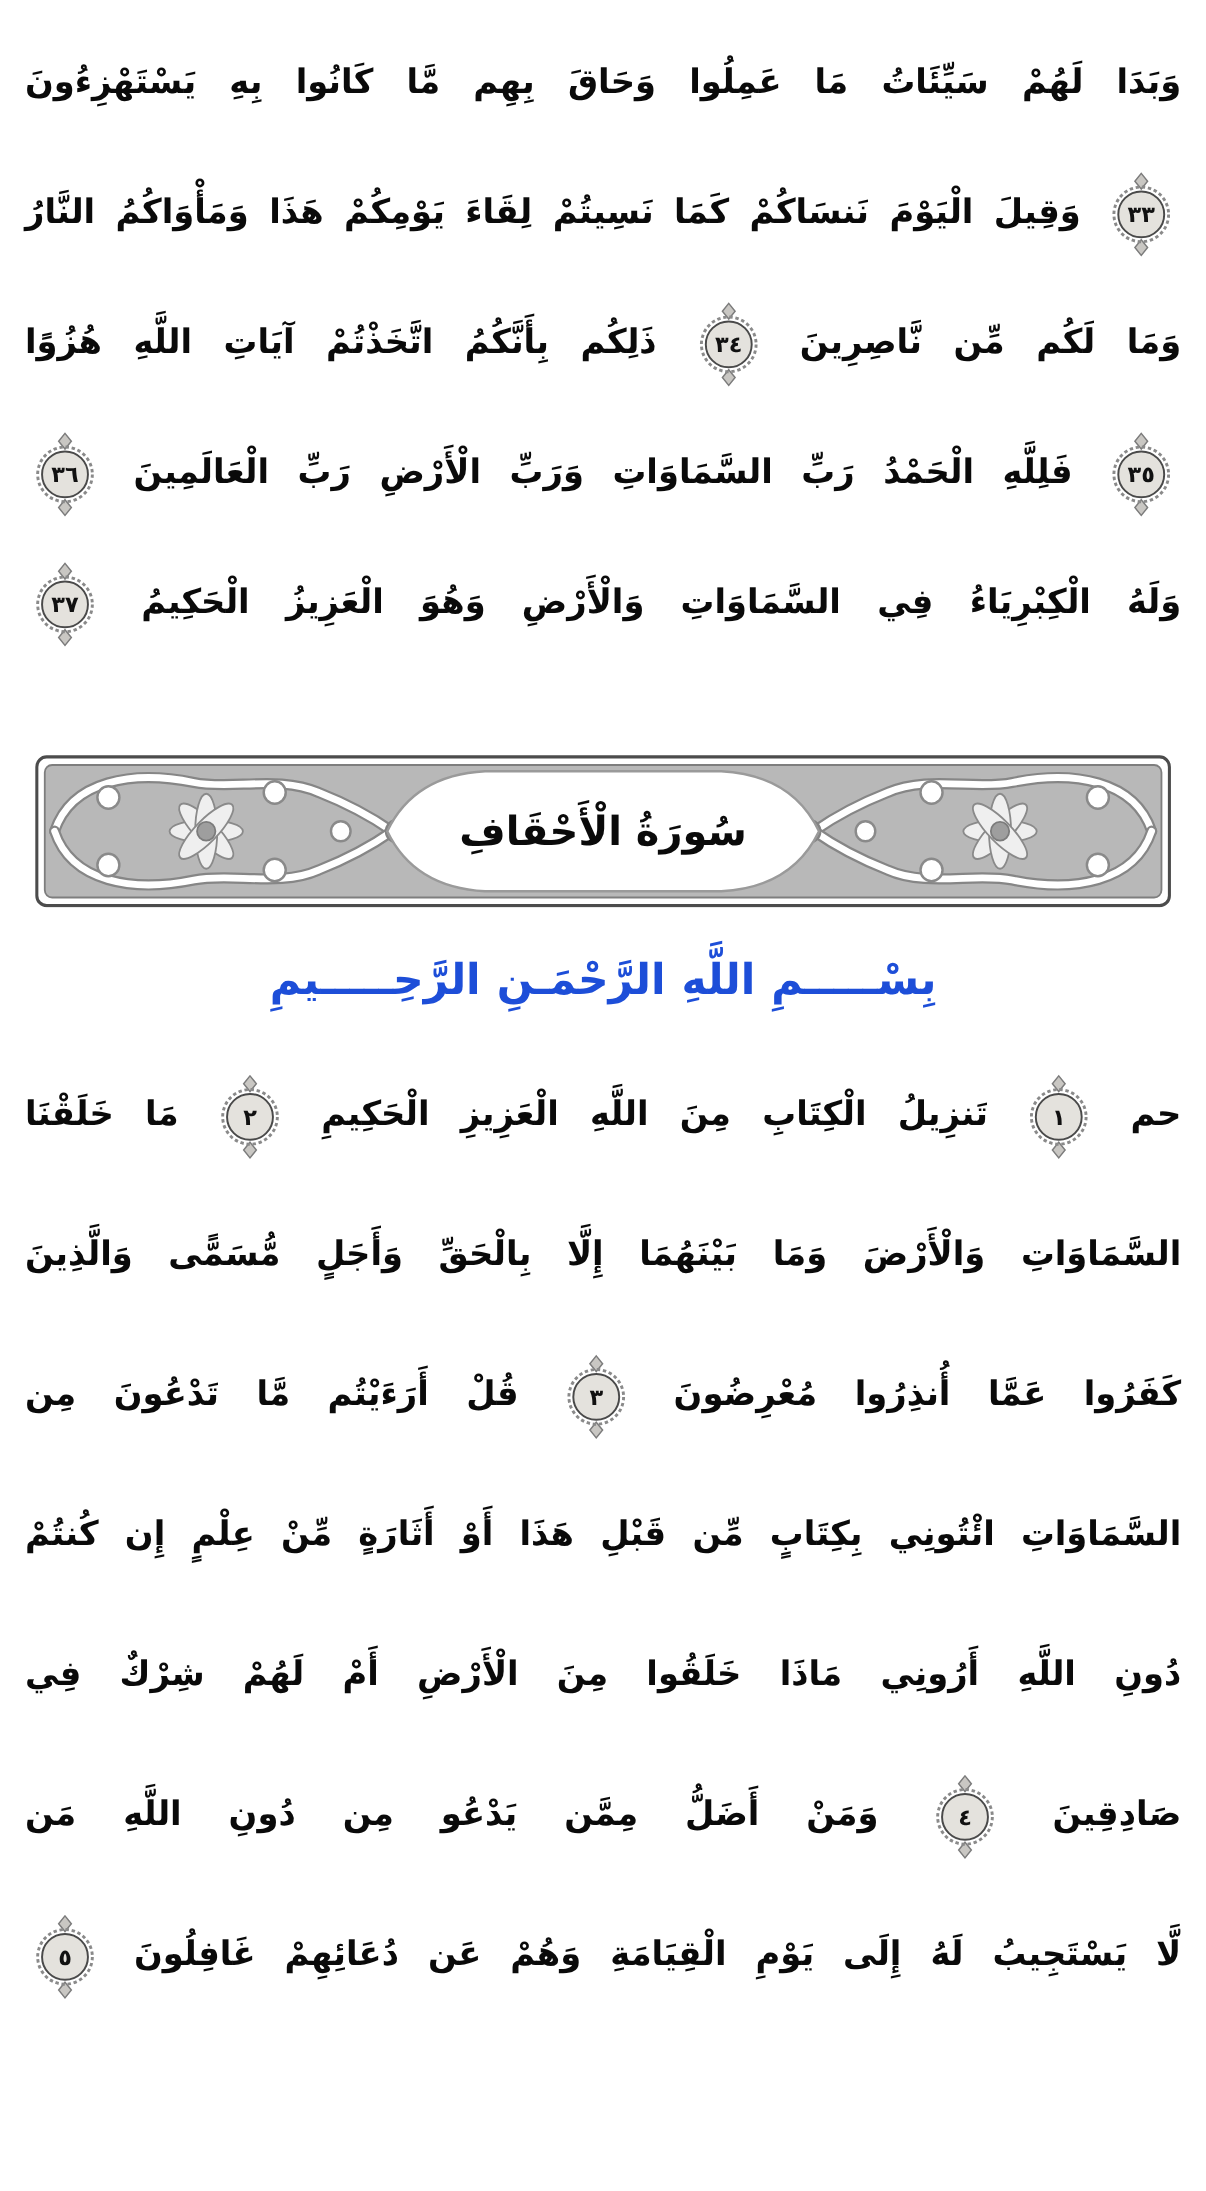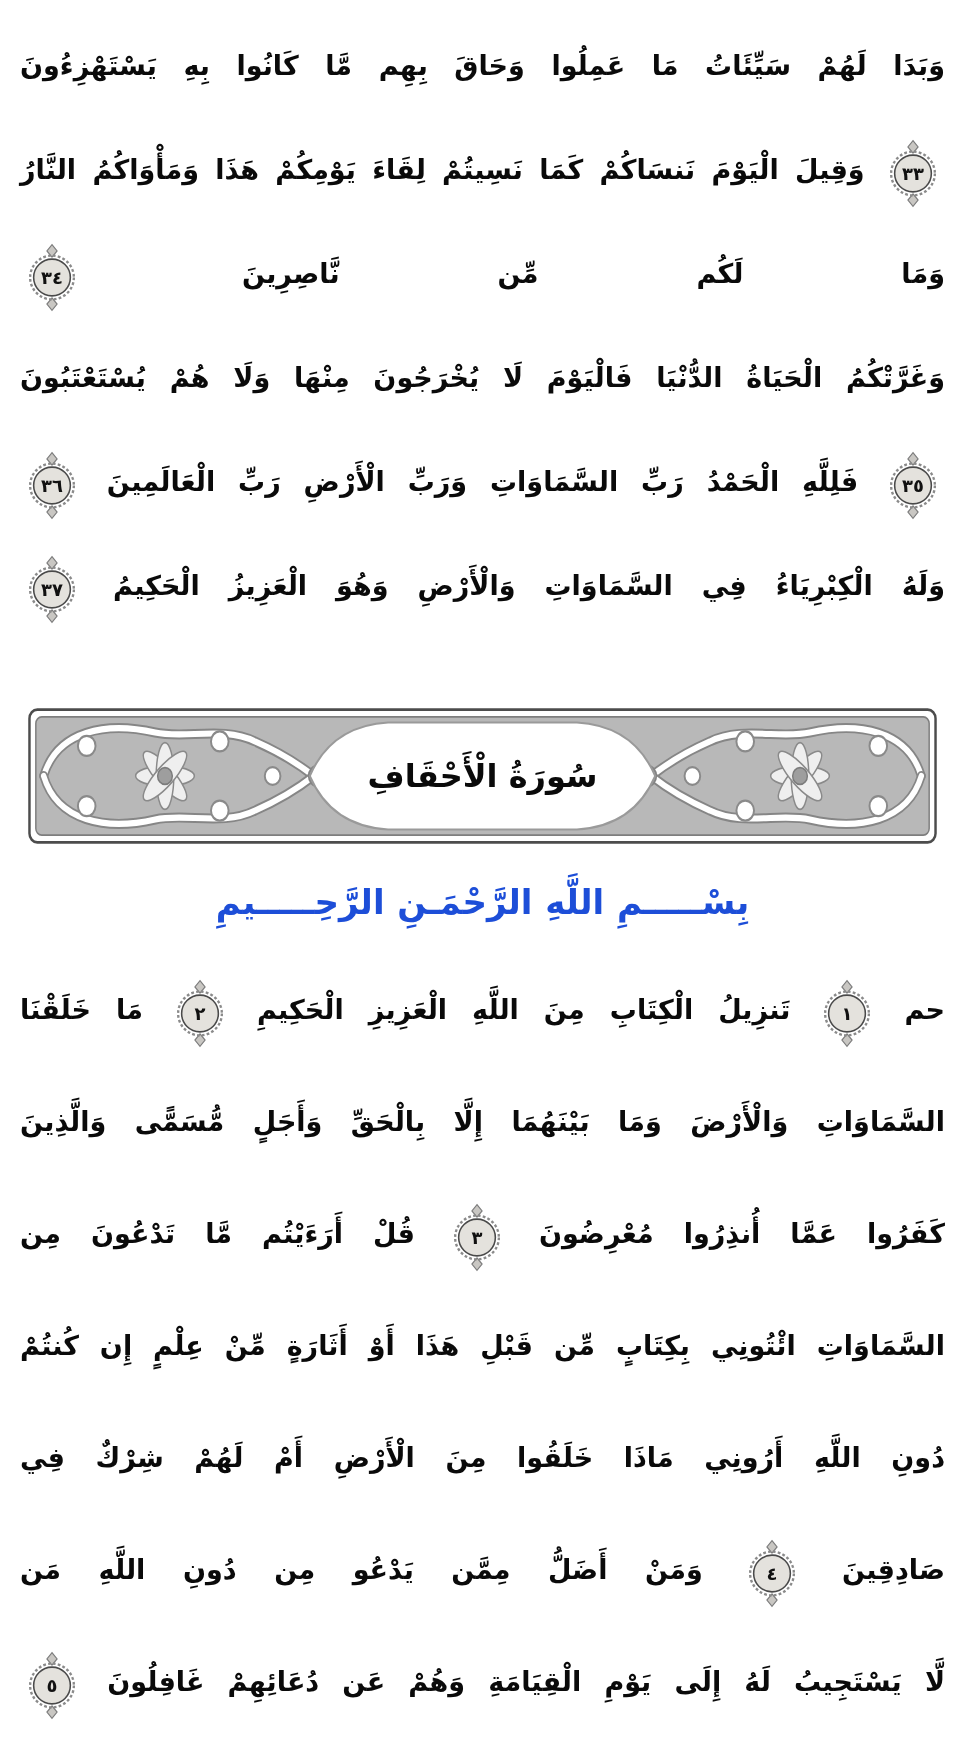--- a/index.html
+++ b/index.html
@@ -15,21 +15,21 @@
   .ayah-text{letter-spacing:0;}
   
   .ayah-marker{display:inline-block;margin:0 7px;vertical-align:middle;}
   .ayah-marker svg{width:50px;height:69px;vertical-align:middle;display:inline-block;}
   .ayah-marker .fin{fill:#c9c7c3;stroke:#7c7c7c;stroke-width:1.5;}
   .ayah-marker .bead{fill:none;stroke:#8a8a8a;stroke-width:3;stroke-dasharray:3.5 2.8;}
   .ayah-marker .disc{fill:#e4e2dd;stroke:#4a4a4a;stroke-width:2;}
   .ayah-marker text{font-size:23px;font-weight:bold;fill:#111;text-anchor:middle;
                     font-family:"DejaVu Sans",sans-serif;}
   
-  .banner-wrap{position:relative;height:136px;margin:70px 16px 6px;}
+  .banner-wrap{position:relative;height:122px;margin:70px 16px 6px;}
   .banner-wrap > svg{width:100%;height:100%;display:block;}
   .vgray{fill:none;stroke:#868686;stroke-width:9;stroke-linecap:round;}
   .vwhite{fill:none;stroke:#ffffff;stroke-width:5.5;stroke-linecap:round;}
   .orn-circle{fill:#ffffff;stroke:#8a8a8a;stroke-width:2;}
   .petal{fill:#efefef;stroke:#8a8a8a;stroke-width:1.5;}
   .banner-title{position:absolute;inset:0;display:flex;align-items:center;
                 justify-content:center;font-size:32px;font-weight:bold;color:#0a0a0a;
                 pointer-events:none;}
   
   .basmala{height:104px;line-height:104px;text-align:center;font-size:34px;
@@ -48,22 +48,21 @@
             <circle class="bead" cx="32" cy="44" r="28"></circle>
             <circle class="disc" cx="32" cy="44" r="23.5"></circle>
             <text x="32" y="52">٣٣</text>
           </svg></span> <span class="ayah-text">وَقِيلَ الْيَوْمَ نَنسَاكُمْ كَمَا نَسِيتُمْ لِقَاءَ يَوْمِكُمْ هَذَا وَمَأْوَاكُمُ النَّارُ</span> </div>
       <div class="ayah-line" dir="rtl"><span class="ayah-text">وَمَا لَكُم مِّن نَّاصِرِينَ</span> <span class="ayah-marker"><svg viewBox="0 0 64 88" aria-hidden="true">
             <path class="fin" d="M32 2 L38.5 10 L32 18 L25.5 10 Z"></path>
             <path class="fin" d="M32 70 L38.5 78 L32 86 L25.5 78 Z"></path>
             <circle class="bead" cx="32" cy="44" r="28"></circle>
             <circle class="disc" cx="32" cy="44" r="23.5"></circle>
             <text x="32" y="52">٣٤</text>
-          </svg></span>  </div>
-      <div class="ayah-line" dir="rtl"><span class="ayah-text">وَغَرَّتْكُمُ الْحَيَاةُ الدُّنْيَا فَالْيَوْمَ لَا يُخْرَجُونَ مِنْهَا وَلَا هُمْ يُسْتَعْتَبُونَ</span> </div>
+          </svg></span> <span class="ayah-text">ذَلِكُم بِأَنَّكُمُ اتَّخَذْتُمْ آيَاتِ اللَّهِ هُزُوًا</span> </div>
       <div class="ayah-line" dir="rtl"><span class="ayah-marker"><svg viewBox="0 0 64 88" aria-hidden="true">
             <path class="fin" d="M32 2 L38.5 10 L32 18 L25.5 10 Z"></path>
             <path class="fin" d="M32 70 L38.5 78 L32 86 L25.5 78 Z"></path>
             <circle class="bead" cx="32" cy="44" r="28"></circle>
             <circle class="disc" cx="32" cy="44" r="23.5"></circle>
             <text x="32" y="52">٣٥</text>
           </svg></span> <span class="ayah-text">فَلِلَّهِ الْحَمْدُ رَبِّ السَّمَاوَاتِ وَرَبِّ الْأَرْضِ رَبِّ الْعَالَمِينَ</span> <span class="ayah-marker"><svg viewBox="0 0 64 88" aria-hidden="true">
             <path class="fin" d="M32 2 L38.5 10 L32 18 L25.5 10 Z"></path>
             <path class="fin" d="M32 70 L38.5 78 L32 86 L25.5 78 Z"></path>
             <circle class="bead" cx="32" cy="44" r="28"></circle>

